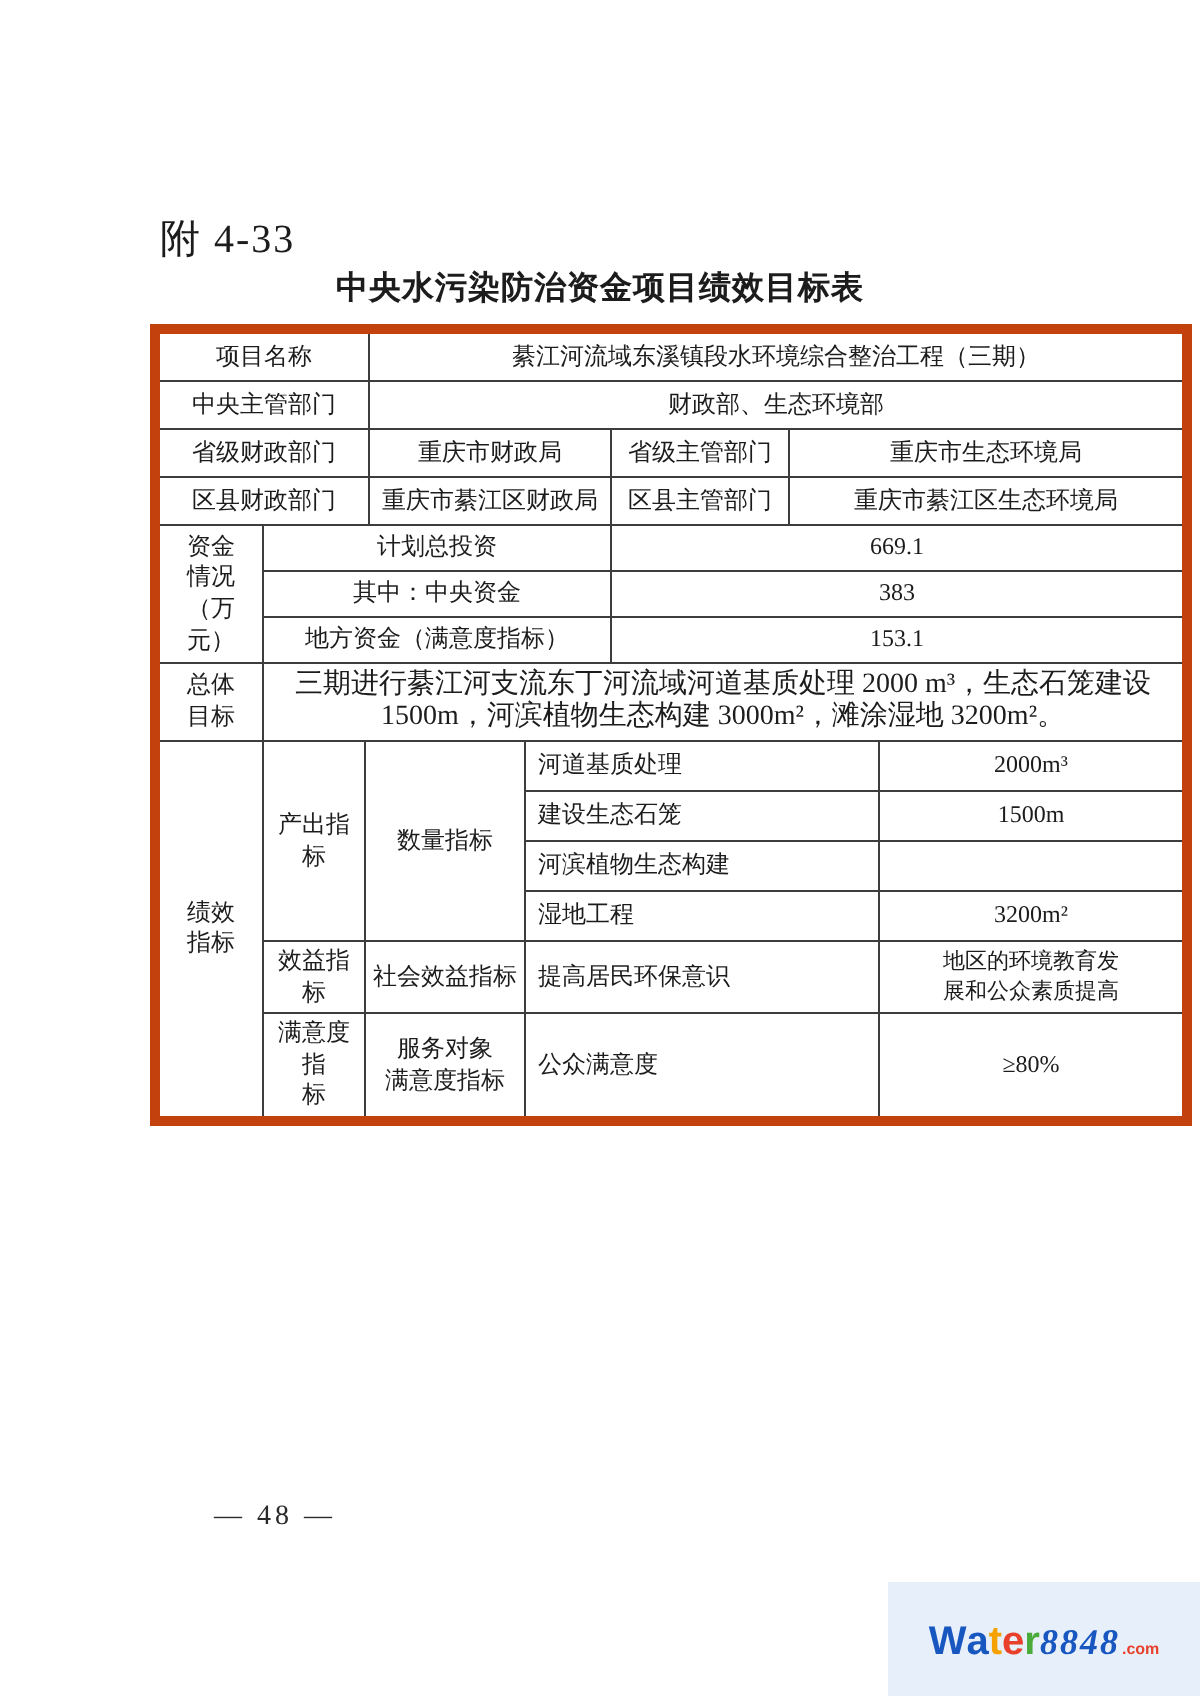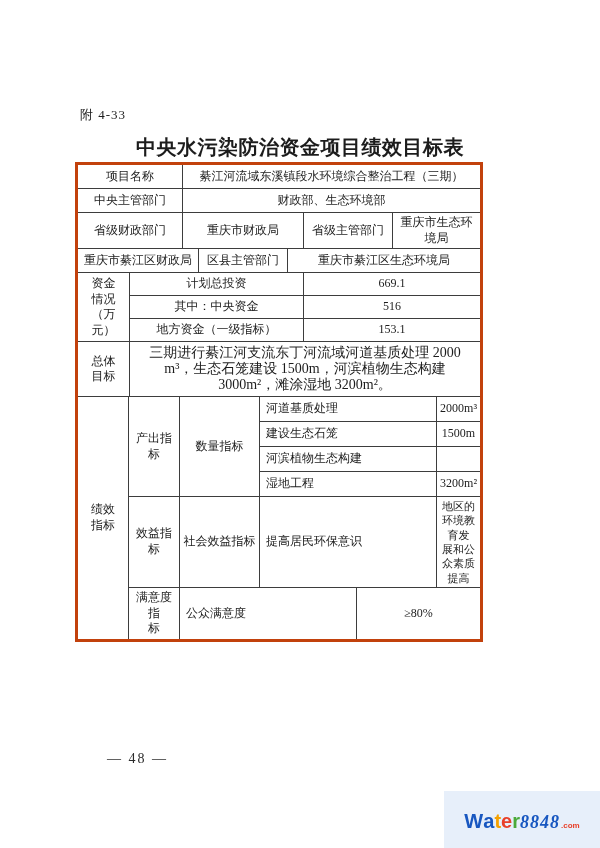--- a/index.html
+++ b/index.html
@@ -4,31 +4,31 @@
 <style>
   * { margin:0; padding:0; box-sizing:border-box; }
   html,body { width:600px; height:848px; }
   body {
     font-family:"Liberation Serif","DejaVu Serif",serif;
     background:#ffffff; color:#1c1c1c; position:relative;
     width:600px; height:848px; overflow:hidden;
   }
   .attachment {
     position:absolute; left:80px; top:106px;
-    font-size:13px; font-weight:500; letter-spacing:1px;
+    font-size:20px; font-weight:500; letter-spacing:1px;
   }
   .doc-title {
     position:absolute; left:0; top:134px; width:600px;
     text-align:center; font-family:"Liberation Sans","DejaVu Sans",sans-serif;
-    font-size:20px; font-weight:700; letter-spacing:0.5px;
+    font-size:16px; font-weight:700; letter-spacing:0.5px;
   }
   
   .tbl {
-    position:absolute; left:75px; top:162px; width:408px;
-    border:3px solid #c2410c; font-size:12px; line-height:1.3;
+    position:absolute; left:75px; top:162px; width:521px;
+    border:5px solid #c2410c; font-size:12px; line-height:1.3;
   }
   .row { display:flex; align-items:stretch; }
   .stack { flex:1; display:flex; flex-direction:column; }
   .stack > .row { flex:1; }
   .c {
     display:flex; align-items:center; justify-content:center;
     text-align:center; padding:2px 3px; min-height:22px;
   }
   .br { border-right:1px solid #3d3d3d; }
   .bb { border-bottom:1px solid #3d3d3d; }
@@ -91,40 +91,41 @@
   </div>
 
   <div class="row bb">
     <div class="c w105 br h23">省级财政部门</div>
     <div class="c w121 br h23">重庆市财政局</div>
     <div class="c w89 br h23">省级主管部门</div>
     <div class="c grow h23">重庆市生态环境局</div>
   </div>
 
   <div class="row bb">
+    <div class="c w105 br h23">区县财政部门</div>
     <div class="c w121 br h23">重庆市綦江区财政局</div>
     <div class="c w89 br h23">区县主管部门</div>
     <div class="c grow h23">重庆市綦江区生态环境局</div>
   </div>
 
   <div class="row bb">
     <div class="c w52 br pre">资金
 情况
 （万元）</div>
     <div class="stack">
       <div class="row bb">
         <div class="c w174 br h22">计划总投资</div>
         <div class="c grow h22">669.1</div>
       </div>
       <div class="row bb">
         <div class="c w174 br h22">其中：中央资金</div>
-        <div class="c grow h22">516</div>
+        <div class="c grow h22">383</div>
       </div>
       <div class="row">
-        <div class="c w174 br h22">地方资金（一级指标）</div>
+        <div class="c w174 br h22">地方资金（满意度指标）</div>
         <div class="c grow h22">153.1</div>
       </div>
     </div>
   </div>
 
   <div class="row bb">
     <div class="c w52 br pre">总体
 目标</div>
     <div class="c grow goal-cell">三期进行綦江河支流东丁河流域河道基质处理 2000 m³，生态石笼建设 1500m，河滨植物生态构建 3000m²，滩涂湿地 3200m²。</div>
   </div>
@@ -161,20 +162,22 @@
         <div class="c w51 br h26">效益指标</div>
         <div class="c w80 br h26">社会效益指标</div>
         <div class="c w177 br tl h26">提高居民环保意识</div>
         <div class="c grow h26 pre fs11">地区的环境教育发
 展和公众素质提高</div>
       </div>
 
       <div class="row">
         <div class="c w51 br h28 pre">满意度指
 标</div>
+        <div class="c w80 br h28 pre">服务对象
+满意度指标</div>
         <div class="c w177 br tl h28">公众满意度</div>
         <div class="c grow h28">≥80%</div>
       </div>
 
     </div>
   </div>
 </div>
 
 <div class="pageno">— 48 —</div>
 

